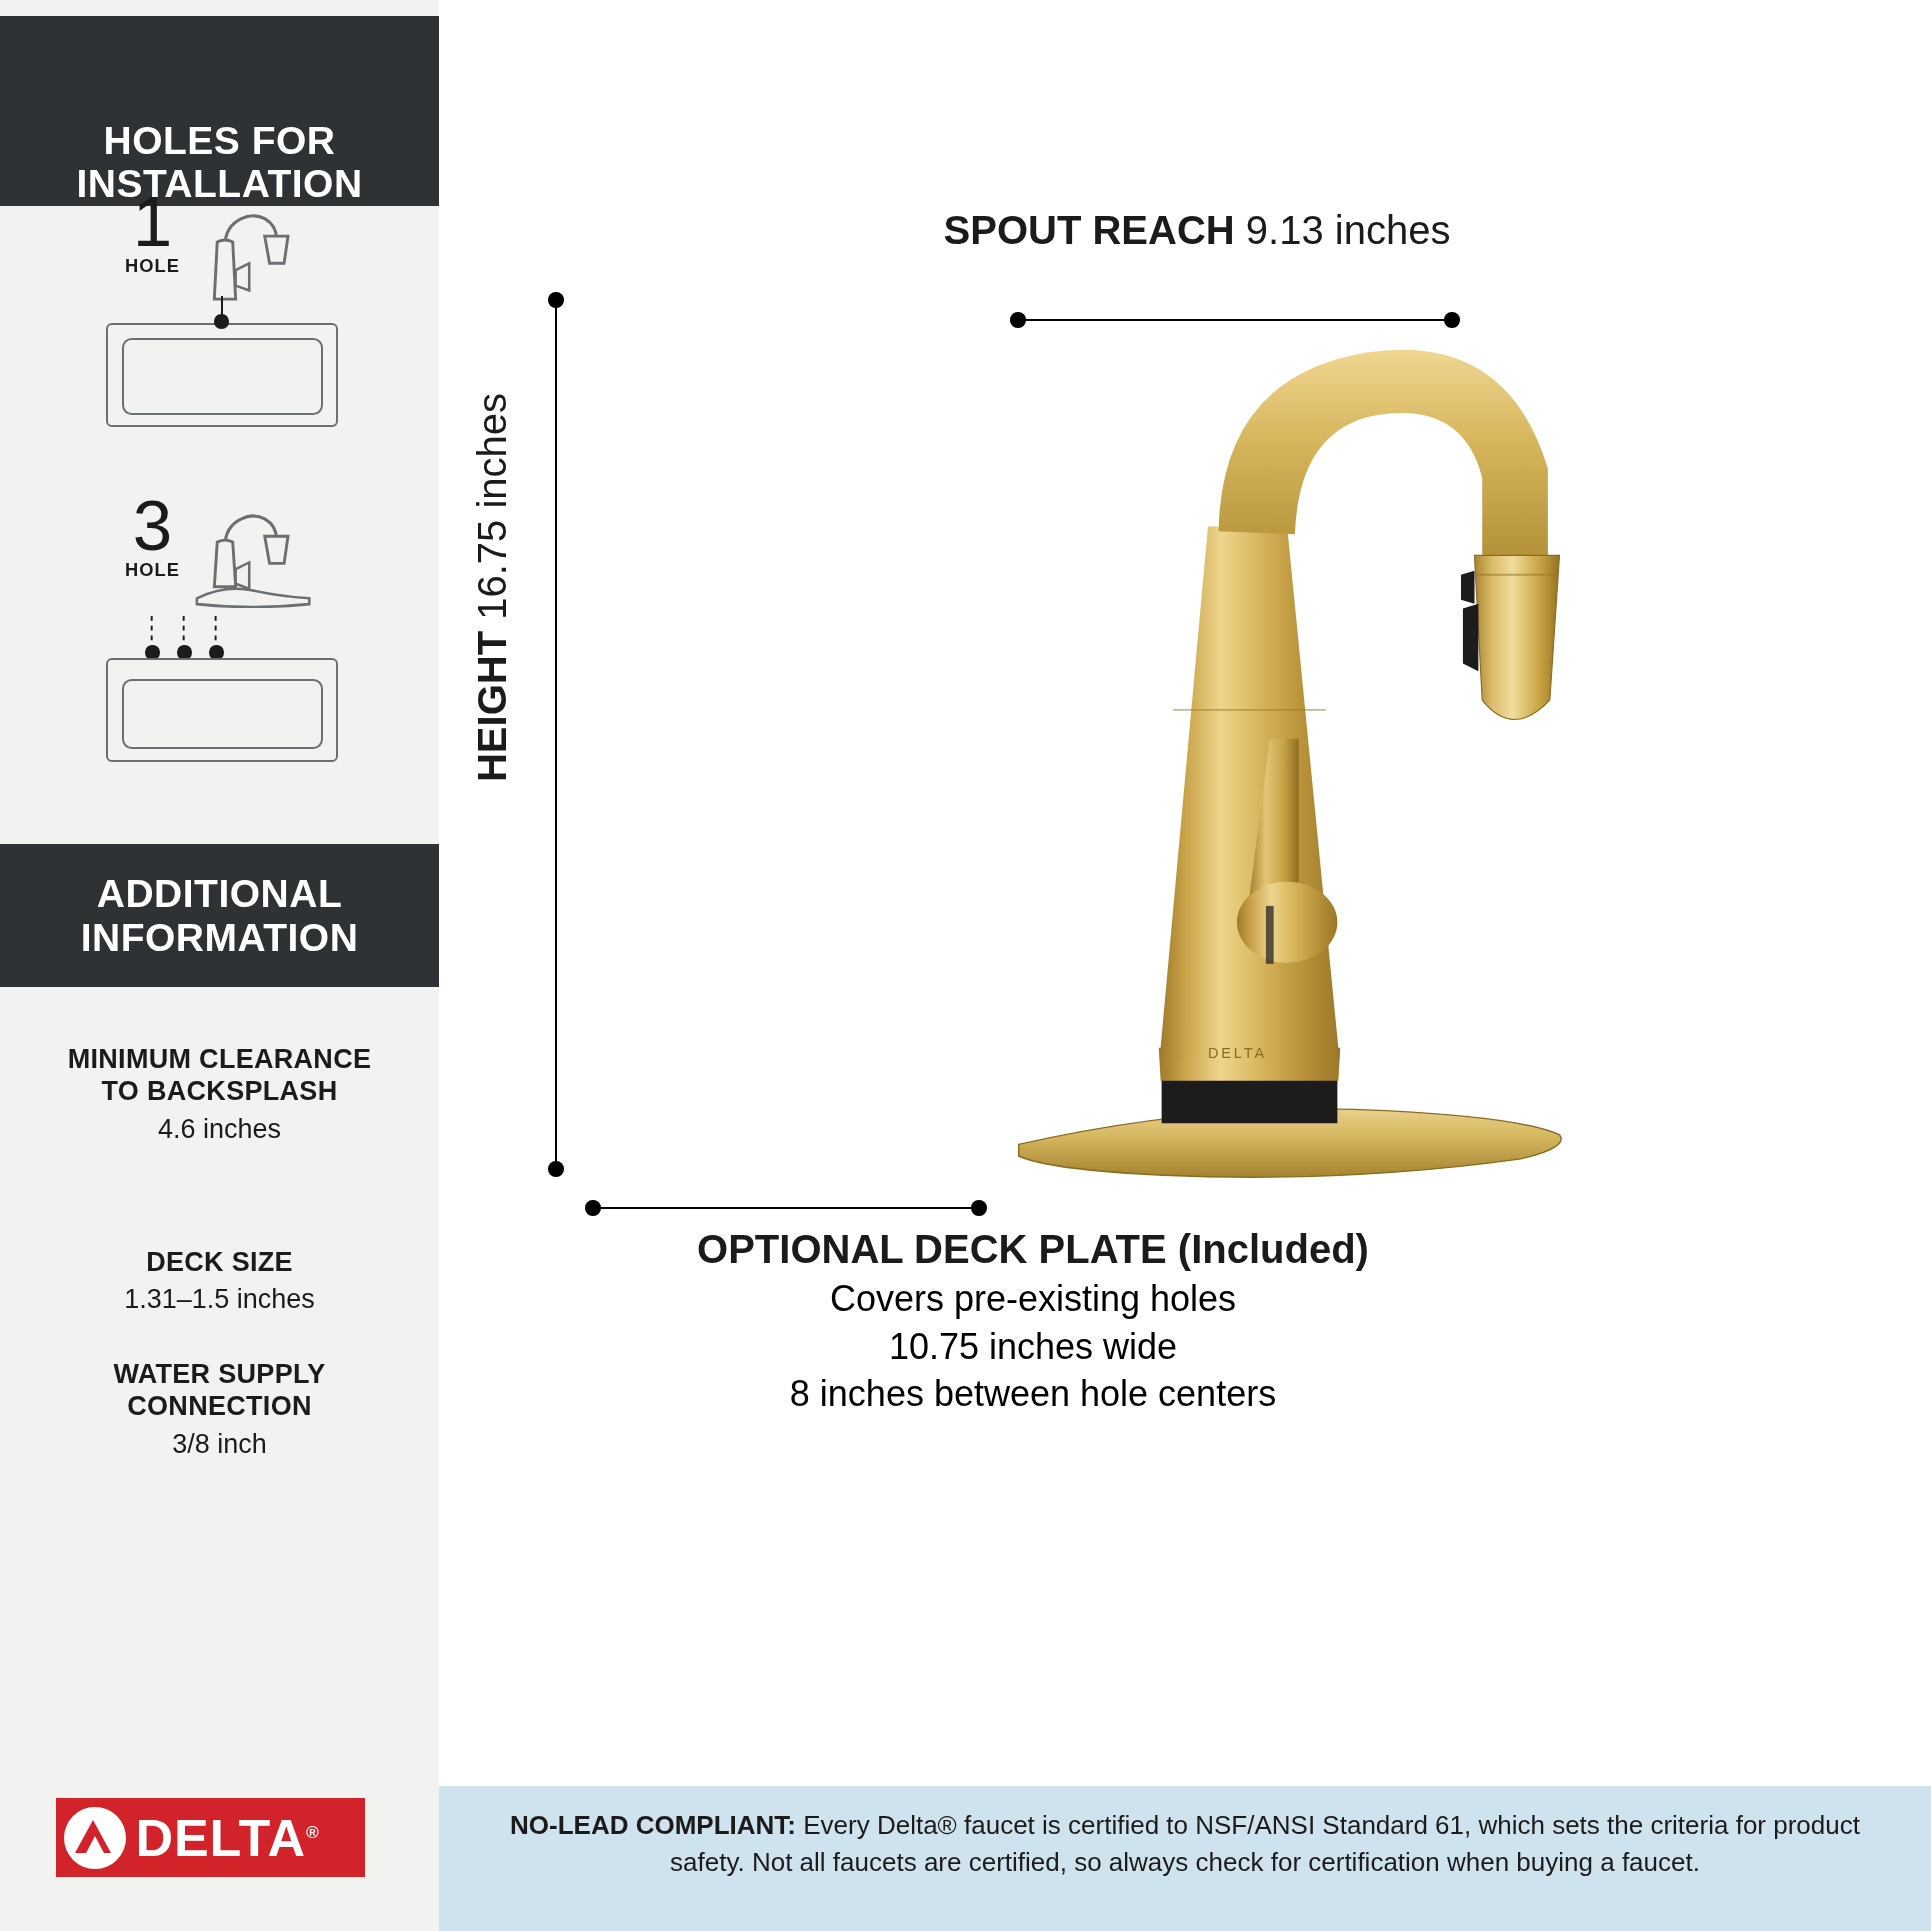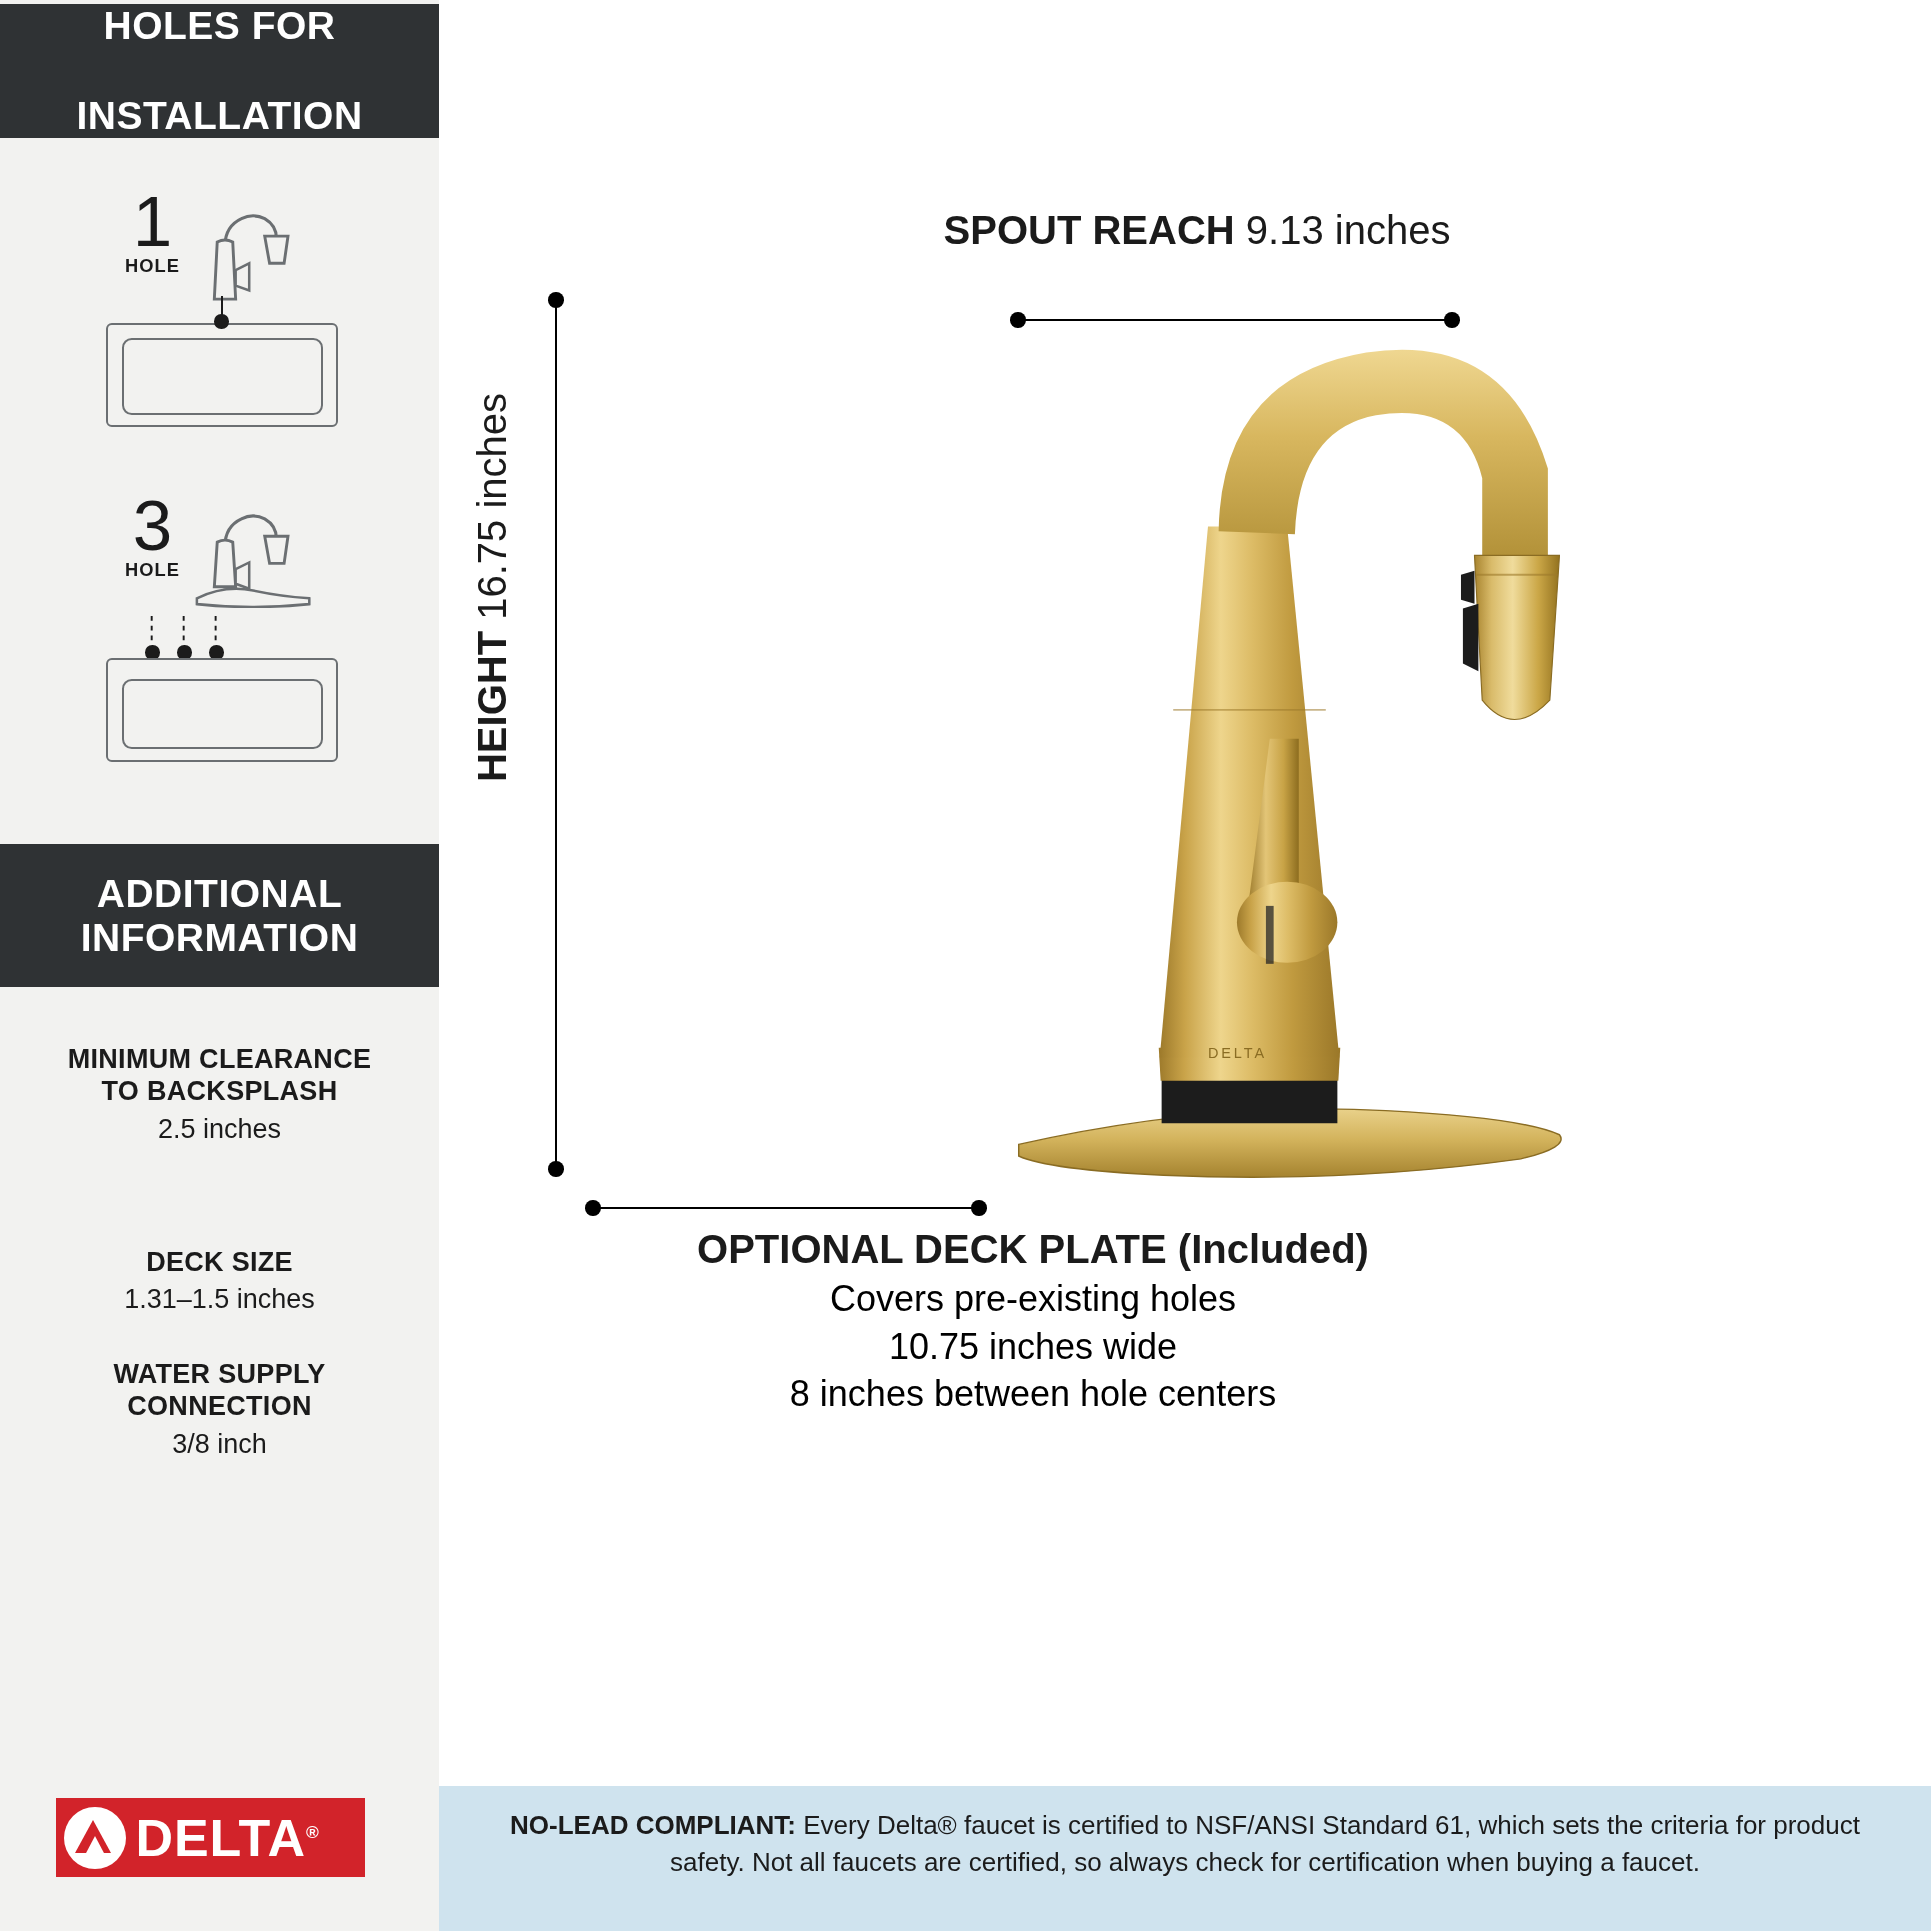--- a/index.html
+++ b/index.html
@@ -22,24 +22,24 @@
     background: #f2f2f0;
   }
   .panel-header {
     background: #2f3234;
     color: #ffffff;
     text-align: center;
     font-weight: bold;
     letter-spacing: 0.5px;
   }
   #holes-header {
-    position: absolute; left: 0; top: 4px;
-    width: 439px; height: 134px;
+    position: absolute; left: 0; top: 16px;
+    width: 439px; height: 190px;
     display: flex; flex-direction: column;
-    align-items: center; justify-content: space-between;
+    align-items: center; justify-content: flex-end;
     font-size: 39px; line-height: 1.12;
   }
   #addl-header {
     position: absolute; left: 0; top: 844px;
     width: 439px; height: 143px;
     display: flex; flex-direction: column;
     align-items: center; justify-content: center;
     font-size: 39px; line-height: 1.12;
   }
 
@@ -253,21 +253,21 @@
     </div>
 
     <div id="addl-header" class="panel-header">
       <span>ADDITIONAL</span>
       <span>INFORMATION</span>
     </div>
 
     <div class="info-item" style="top:1043px;">
       <div class="info-label">MINIMUM CLEARANCE</div>
       <div class="info-label">TO BACKSPLASH</div>
-      <div class="info-value">2.5 inches</div>
+      <div class="info-value">4.6 inches</div>
     </div>
 
     <div class="info-item" style="top:1246px;">
       <div class="info-label">DECK SIZE</div>
       <div class="info-value">1.31–1.5 inches</div>
     </div>
 
     <div class="info-item" style="top:1346px;margin-top:12px;">
       <div class="info-label">WATER SUPPLY</div>
       <div class="info-label">CONNECTION</div>

